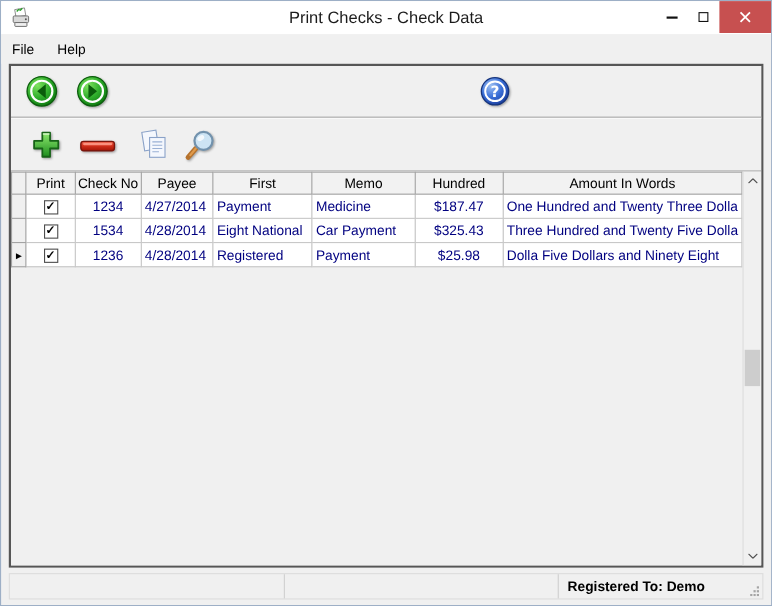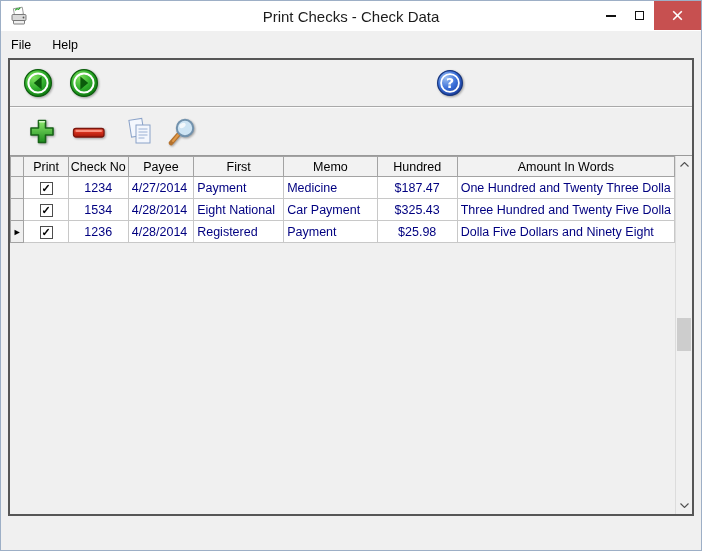--- a/index.html
+++ b/index.html
@@ -276,14 +276,31 @@
         </div>
         <div class="sb-btn">
           <svg width="9" height="5" viewBox="0 0 9 5">
             <polyline points="0.5,0.5 4.5,4.5 8.5,0.5" fill="none" stroke="#505050" stroke-width="1.1"></polyline>
           </svg>
         </div>
       </div>
     </div>
   </div>
 
+  <div class="statusbar">
+    <div class="sb-panel sb-p1"></div>
+    <div class="sb-panel sb-p2"></div>
+    <div class="sb-panel sb-p3">
+      <span>Registered To: Demo</span>
+    </div>
+    <svg class="grip" width="10" height="10" viewBox="0 0 10 10">
+      <g fill="#a5a5a5">
+        <rect x="7" y="1" width="2" height="2"></rect>
+        <rect x="7" y="4.5" width="2" height="2"></rect>
+        <rect x="4" y="4.5" width="2" height="2"></rect>
+        <rect x="7" y="8" width="2" height="2"></rect>
+        <rect x="4" y="8" width="2" height="2"></rect>
+        <rect x="1" y="8" width="2" height="2"></rect>
+      </g>
+    </svg>
+  </div>
 
 </div>
 
 </body></html>

